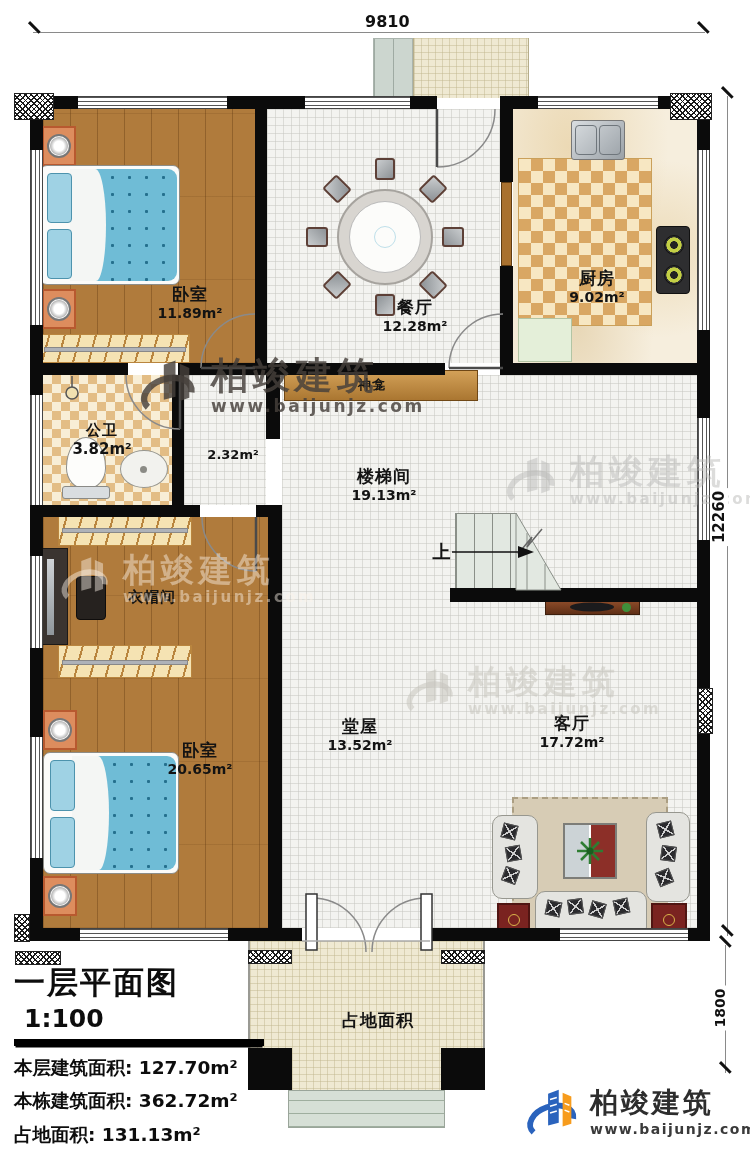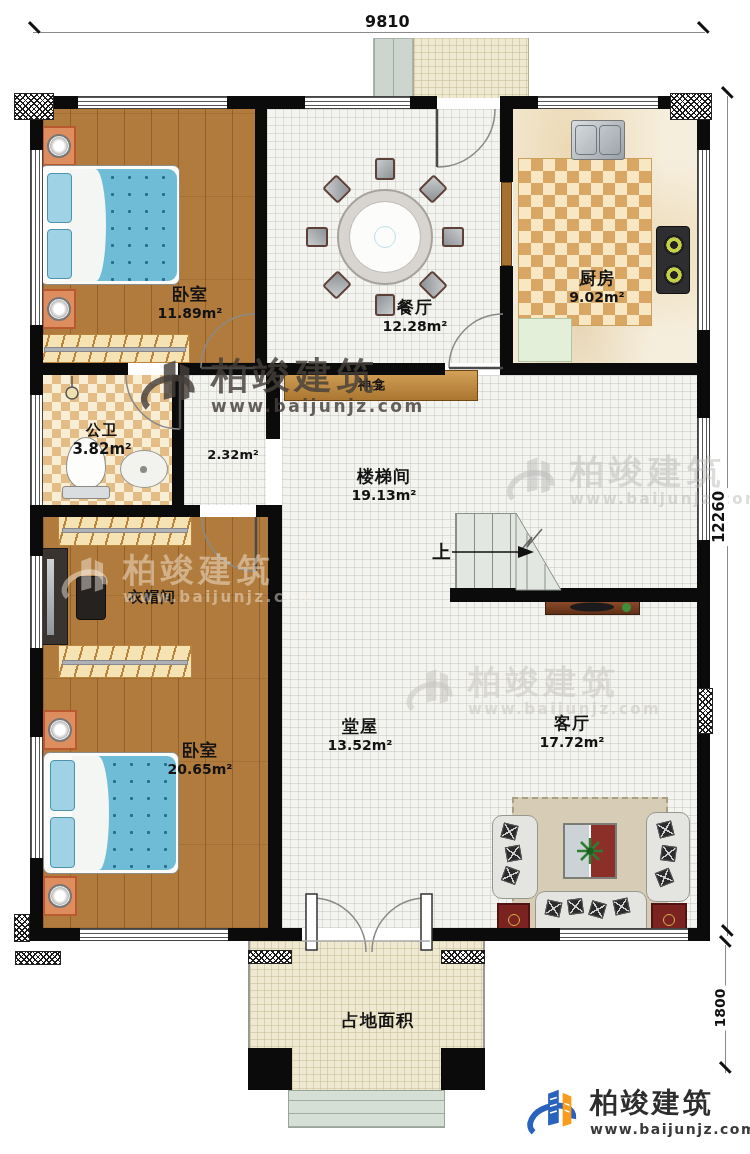--- a/index.html
+++ b/index.html
@@ -391,20 +391,38 @@
   <div class="dimline" style="left:727px;top:96px;width:1px;height:840px;"></div>
   <span class="tick" style="left:720px;top:91px;"></span>
   <span class="tick" style="left:720px;top:929px;"></span>
   <div class="dimtext" style="left:690px;top:508px;transform:rotate(-90deg);font-size:15px;">12260</div>
 
   <div class="dimline" style="left:725px;top:945px;width:1px;height:128px;"></div>
   <span class="tick" style="left:718px;top:940px;"></span>
   <span class="tick" style="left:718px;top:1066px;"></span>
   <div class="dimtext" style="left:698px;top:1000px;transform:rotate(-90deg);font-size:14px;">1800</div>
 
+  <div id="info">
+    <span class="ttl">一层平面图</span>
+    <span class="scl">1:100</span>
+    <div class="bar"></div>
+    <div class="row">
+      <span>本层建筑面积:</span>
+      <span>127.70m²</span>
+    </div>
+    <div class="row">
+      <span>本栋建筑面积:</span>
+      <span>362.72m²</span>
+    </div>
+    <div class="row">
+      <span>占地面积:</span>
+      <span>131.13m²</span>
+    </div>
+    
+  </div>
 
   <div id="logo">
     <svg width="62" height="62" viewBox="0 0 64 64">
       <path d="M14,52 A23,15 -18 1 1 55,38" fill="none" stroke="#2a63bd" stroke-width="6"></path>
       <path d="M29,12 L40,8 L40,42 L29,45 Z" fill="#2a63bd"></path>
       <path d="M44,11 L53,15 L53,43 L44,46 Z" fill="#f79c1d"></path>
       <line x1="31" y1="18" x2="38" y2="16" stroke="#fff" stroke-width="1.5"></line>
       <line x1="31" y1="25" x2="38" y2="23" stroke="#fff" stroke-width="1.5"></line>
       <line x1="31" y1="32" x2="38" y2="30" stroke="#fff" stroke-width="1.5"></line>
       <line x1="46" y1="22" x2="51" y2="24" stroke="#fff" stroke-width="1.5"></line>

